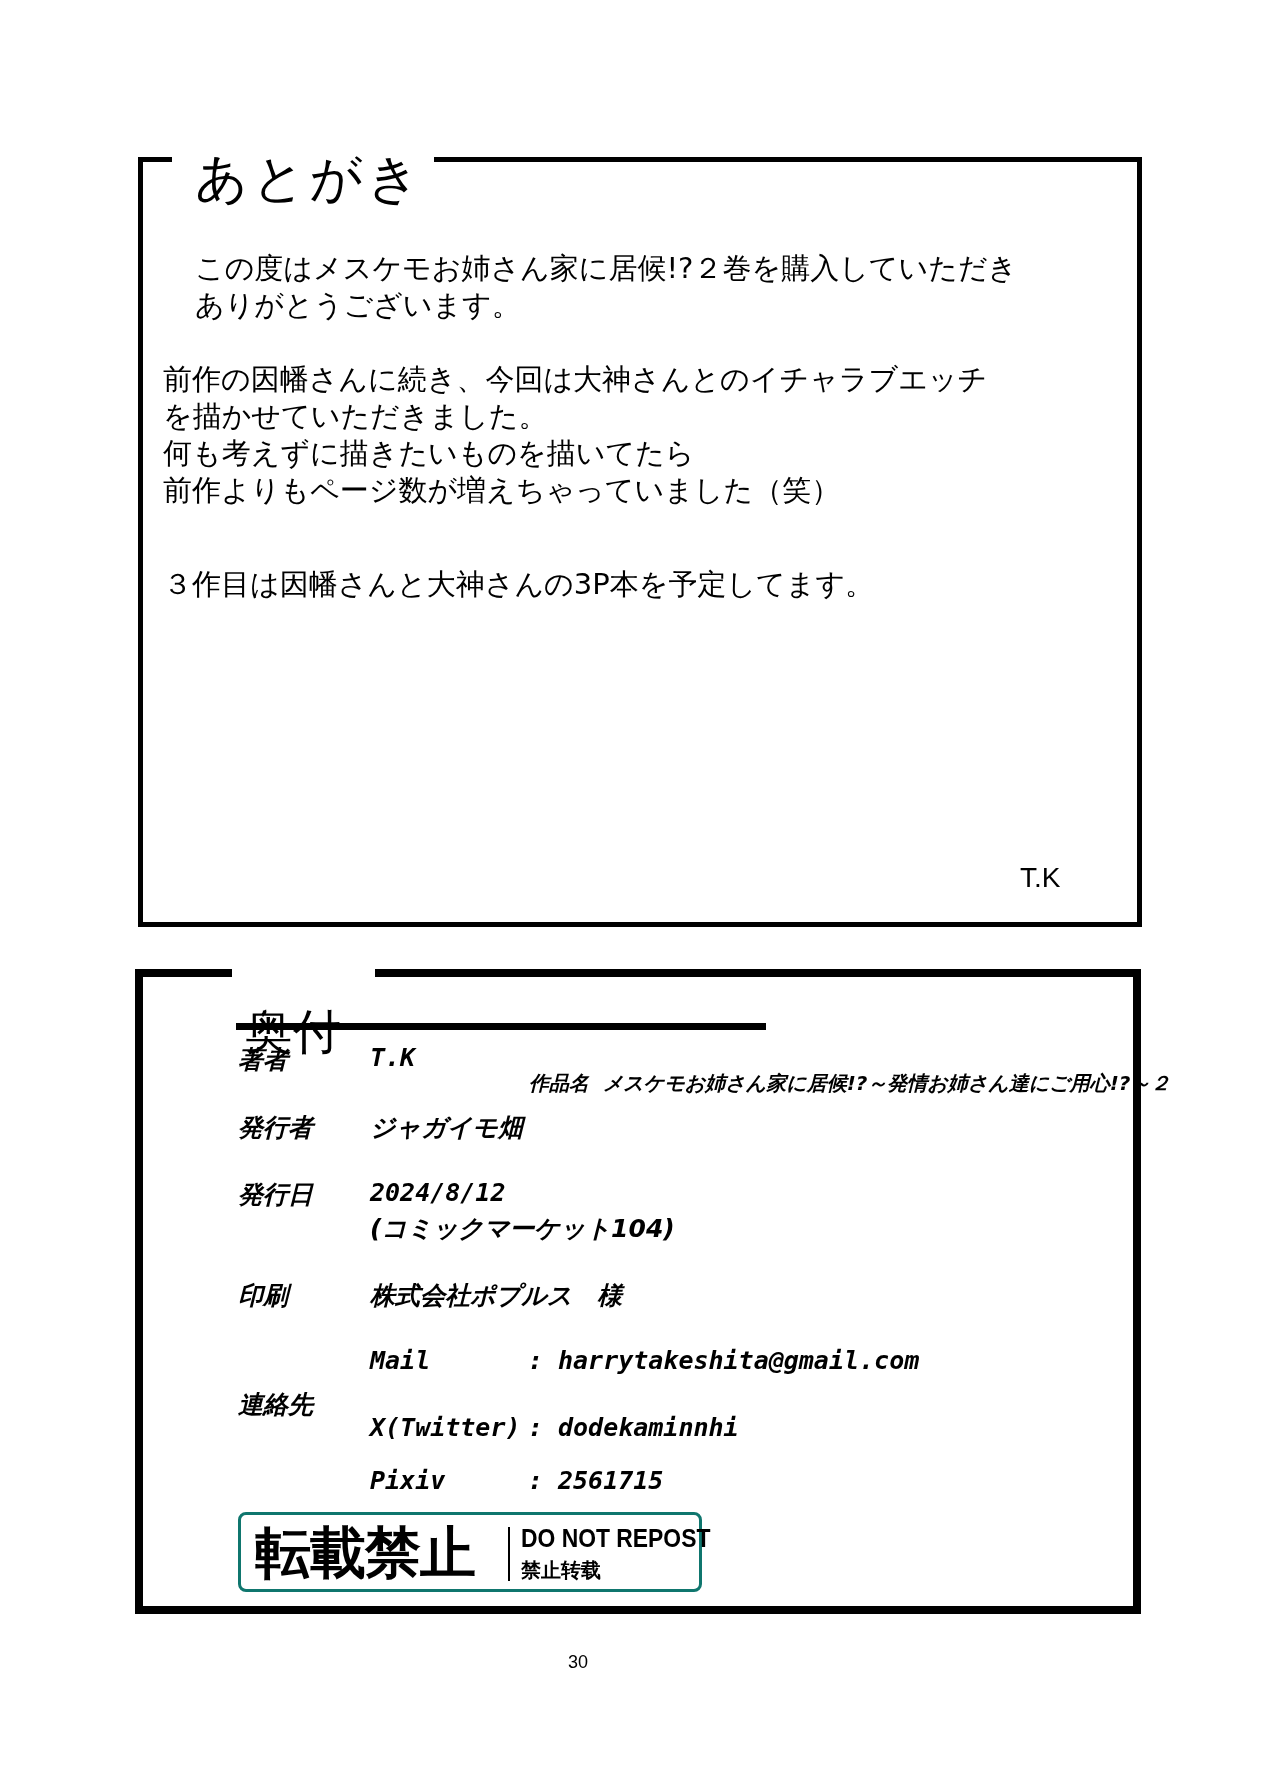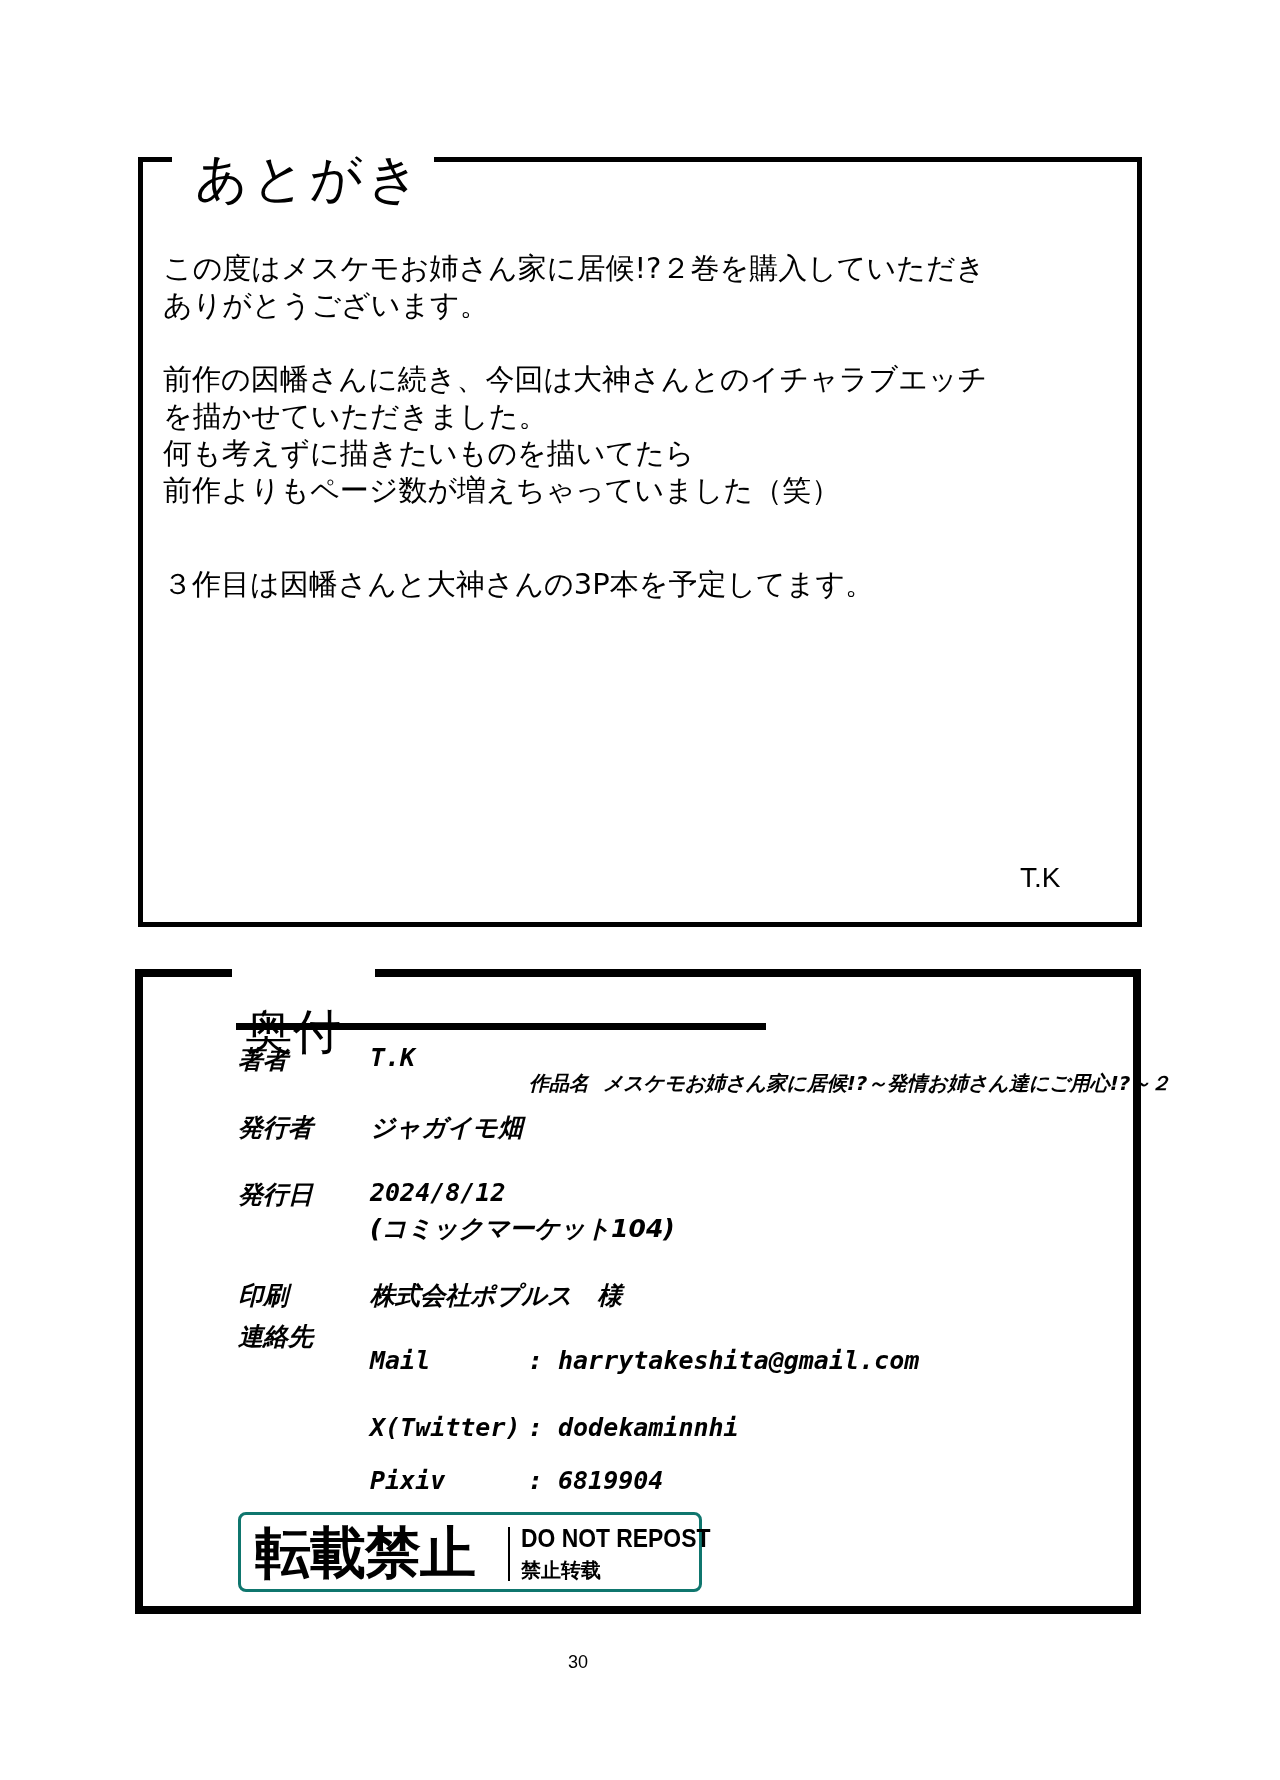--- a/index.html
+++ b/index.html
@@ -27,21 +27,21 @@
   .page-num { position:absolute; left:0; width:1156px; top:1652px; text-align:center; font-size:18px; font-family:"Liberation Sans", sans-serif; }
 </style>
 </head>
 <body>
 
 <div class="box afterword"></div>
 <div class="title-gap" style="left:172px; top:150px; width:262px; height:16px;"></div>
 <div class="aw-title">あとがき</div>
 
 <div class="aw-body">
-  <p style="margin-bottom:37px;">この度はメスケモお姉さん家に居候!?２巻を購入していただき
+  <p style="margin-bottom:37px;margin-left:32px;">この度はメスケモお姉さん家に居候!?２巻を購入していただき
 ありがとうございます。</p>
   <p style="margin-bottom:57px;">前作の因幡さんに続き、今回は大神さんとのイチャラブエッチ
 を描かせていただきました。
 何も考えずに描きたいものを描いてたら
 前作よりもページ数が増えちゃっていました（笑）</p>
   <p style="margin-bottom:37px;margin-top:44px;">３作目は因幡さんと大神さんの3P本を予定してます。</p>
 </div>
 <div class="sig">T.K</div>
 
 <div class="box colophon"></div>
@@ -58,33 +58,33 @@
 <div class="row lbl" style="top:1111px;">発行者</div>
 <div class="row val" style="top:1111px;">ジャガイモ畑</div>
 
 <div class="row lbl" style="top:1178px;">発行日</div>
 <div class="row val mono" style="top:1178px;">2024/8/12</div>
 <div class="row val" style="top:1212px;">(コミックマーケット104)</div>
 
 <div class="row lbl" style="top:1279px;">印刷</div>
 <div class="row val" style="top:1279px;">株式会社ポプルス　様</div>
 
-<div class="row lbl" style="top:1320px;">連絡先</div>
+<div class="row lbl" style="top:1388px;">連絡先</div>
 
 <div class="row val mono" style="top:1346px;">Mail</div>
 <div class="row mono" style="top:1346px; left:528px;">:</div>
 <div class="row mono" style="top:1346px; left:558px;">harrytakeshita@gmail.com</div>
 
 <div class="row val mono" style="top:1413px;">X(Twitter)</div>
 <div class="row mono" style="top:1413px; left:528px;">:</div>
 <div class="row mono" style="top:1413px; left:558px;">dodekaminnhi</div>
 
 <div class="row val mono" style="top:1466px;">Pixiv</div>
 <div class="row mono" style="top:1466px; left:528px;">:</div>
-<div class="row mono" style="top:1466px; left:558px;">6819904</div>
+<div class="row mono" style="top:1466px; left:558px;">2561715</div>
 
 <div class="repost">
   <div class="repost-big">転載禁止</div>
   <div class="repost-div"></div>
   <div class="repost-en">DO NOT REPOST</div>
   <div class="repost-cn">禁止转载</div>
 </div>
 
 <div class="page-num">30</div>
 

